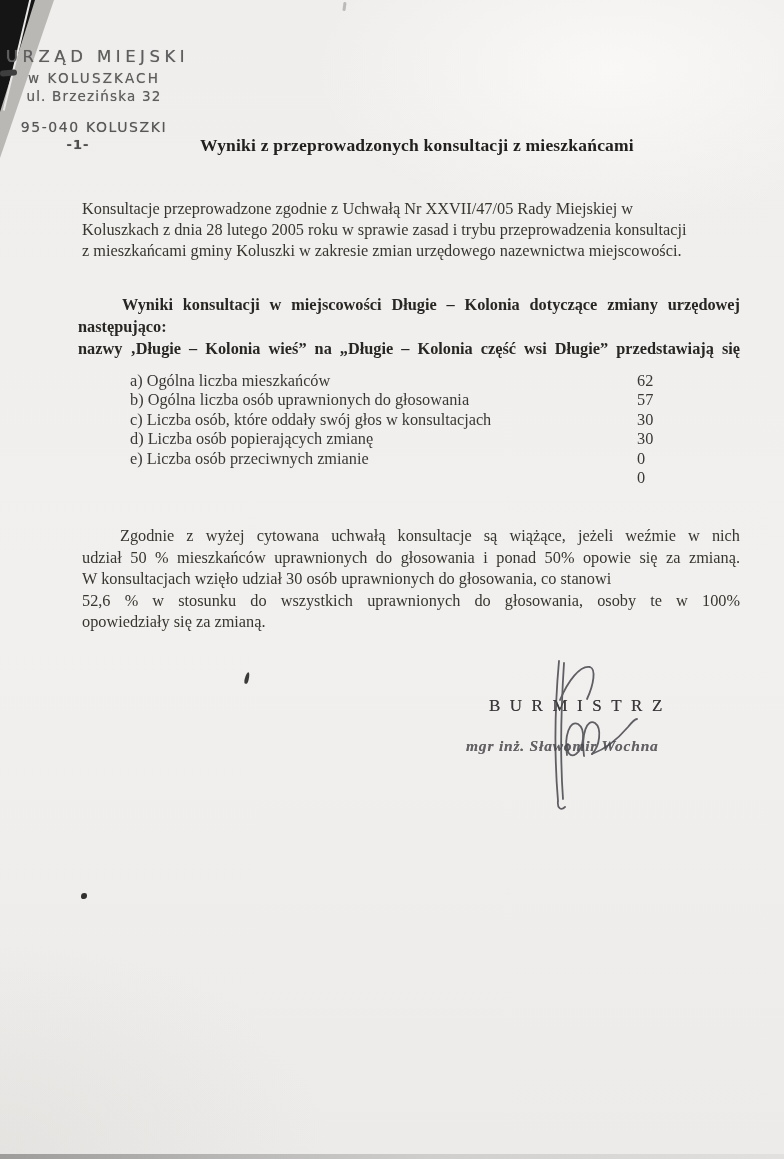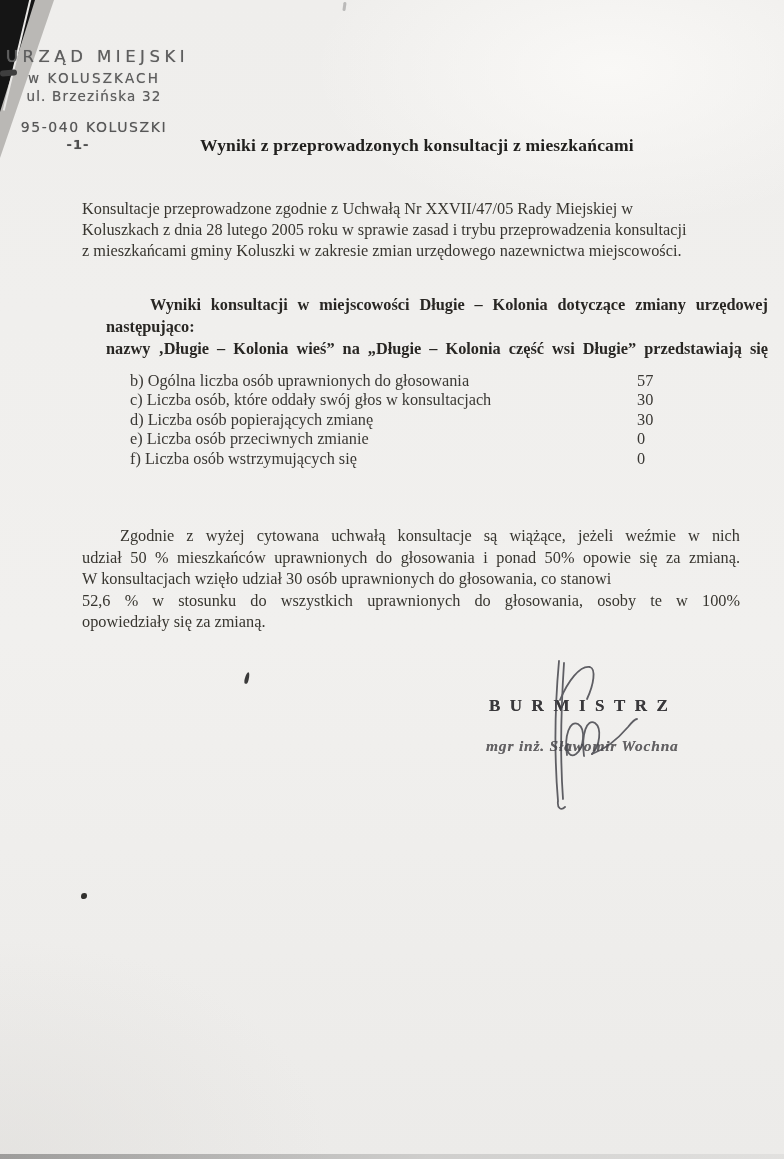--- a/index.html
+++ b/index.html
@@ -47,33 +47,33 @@
            font-weight:bold; font-size:17.5px; color:#21201e; letter-spacing:.2px; }
 
   .para  { position:absolute; font-size:16.3px; }
   .para .ln { line-height:21.2px; height:21.2px; white-space:nowrap; }
   .para .lnw { white-space:normal; }              
   .j  { text-align:justify; text-align-last:justify; }
   .ind1 { text-indent:44px; }
   .ind2 { text-indent:38px; }
 
   .para1 { left:82px; top:198px; width:658px; color:#37352f; }
-  .para2 { left:78px; top:294px; width:662px; font-weight:bold; color:#282623;margin-left:28px; }
+  .para2 { left:78px; top:294px; width:662px; font-weight:bold; color:#282623; }
   .para2 .ln { line-height:21.8px; height:21.8px; }
   .para3 { left:82px; top:525px; width:658px; color:#37352f; }
   .para3 .ln { line-height:21.6px; height:21.6px; }
 
   .results { position:absolute; left:130px; top:371px; width:560px; font-size:16.3px; color:#3a3834; }
   .results .row { position:relative; height:19.4px; line-height:19.4px; white-space:nowrap; }
   .results .val { position:absolute; left:507px; top:0; }
 
   
-  .sig-role { position:absolute; left:489px; top:696px; font-size:17px; font-weight:bold;
+  .sig-role { position:absolute; left:489px; top:696px; font-size:17px; font-weight:normal;
               letter-spacing:9.5px; color:#39383b; text-shadow:0 0 .5px #6a6a6a; white-space:nowrap; }
-  .sig-name { position:absolute; left:486px; top:737px; font-size:15.5px; font-style:italic;
+  .sig-name { position:absolute; left:466px; top:737px; font-size:15.5px; font-style:italic;
               font-weight:bold; color:#4b494c; letter-spacing:.8px; opacity:.85;
               text-shadow:0 0 .5px #7a7a7a; white-space:nowrap; }
   .sig-svg  { position:absolute; left:540px; top:653px; }
 </style>
 </head>
 <body>
 
 <div class="page">
 
   <div class="corner-gray"></div>
@@ -102,37 +102,40 @@
   </div>
 
   <div class="para para2">
     <div class="ln lnw j ind1">Wyniki konsultacji w miejscowości Długie – Kolonia dotyczące zmiany urzędowej</div>
     <div class="ln">następująco:</div>
     <div class="ln lnw j">nazwy ‚Długie – Kolonia wieś” na „Długie – Kolonia część wsi Długie” przedstawiają się</div>
   </div>
 
   <div class="results">
     <div class="row">
+      <span>a) Ogólna liczba mieszkańców</span>
+      <span class="val">62</span>
+    </div>
+    <div class="row">
       <span>b) Ogólna liczba osób uprawnionych do głosowania</span>
       <span class="val">57</span>
     </div>
     <div class="row">
       <span>c) Liczba osób, które oddały swój głos w konsultacjach</span>
       <span class="val">30</span>
     </div>
     <div class="row">
       <span>d) Liczba osób popierających zmianę</span>
       <span class="val">30</span>
     </div>
     <div class="row">
       <span>e) Liczba osób przeciwnych zmianie</span>
       <span class="val">0</span>
     </div>
     <div class="row">
-      <span>f) Liczba osób wstrzymujących się</span>
       <span class="val">0</span>
     </div>
   </div>
 
   <div class="para para3">
     <div class="ln lnw j ind2">Zgodnie z wyżej cytowana uchwałą konsultacje są wiążące, jeżeli weźmie w nich</div>
     <div class="ln lnw j">udział 50 % mieszkańców uprawnionych do głosowania i ponad 50% opowie się za zmianą.</div>
     <div class="ln">W konsultacjach wzięło udział 30 osób uprawnionych do głosowania, co stanowi</div>
     <div class="ln lnw j">52,6 % w stosunku do wszystkich uprawnionych do głosowania, osoby te w 100%</div>
     <div class="ln">opowiedziały się za zmianą.</div>

